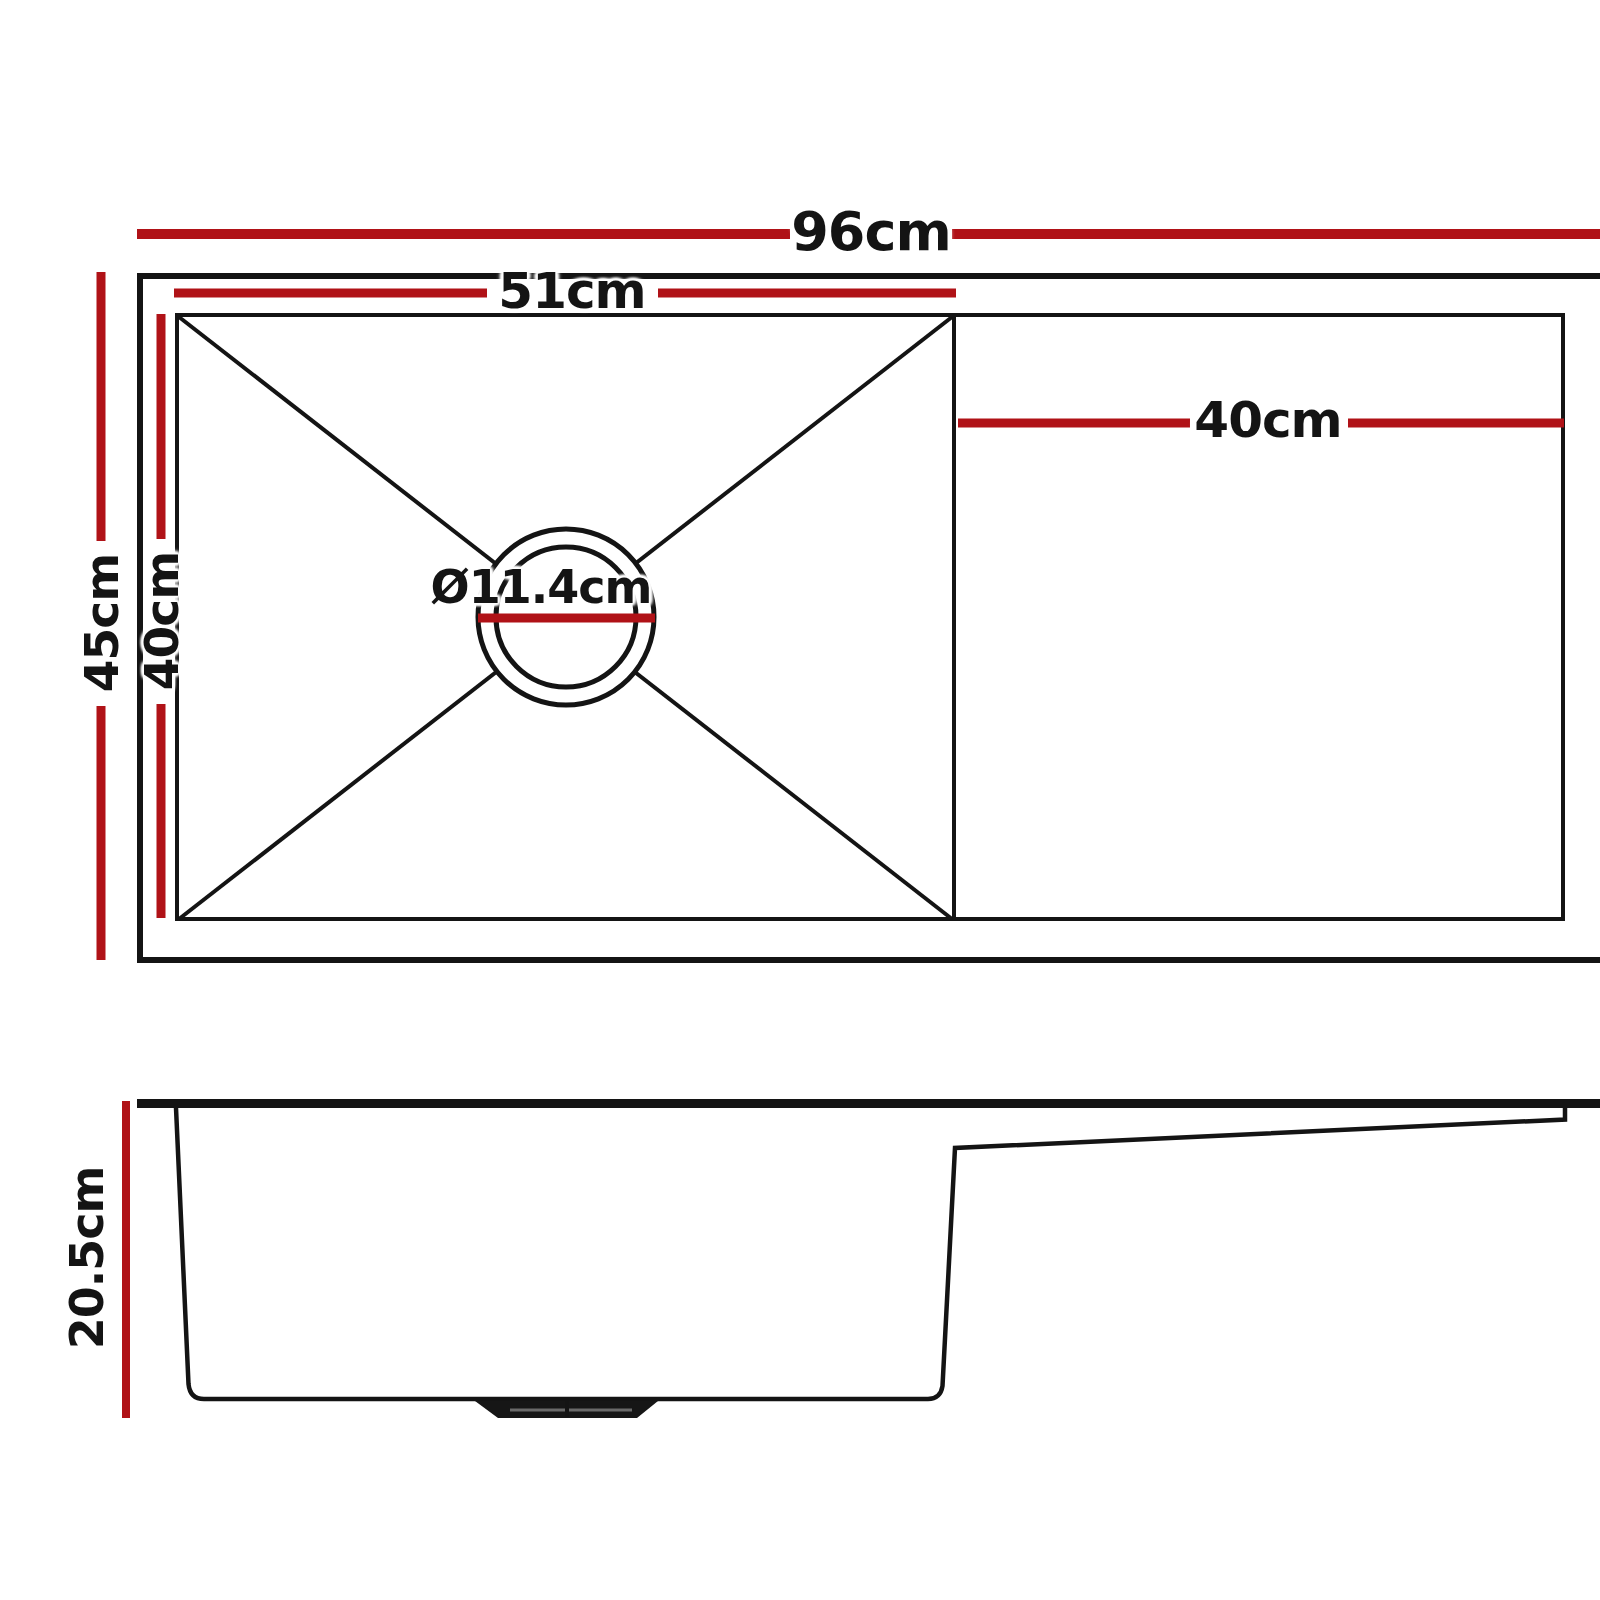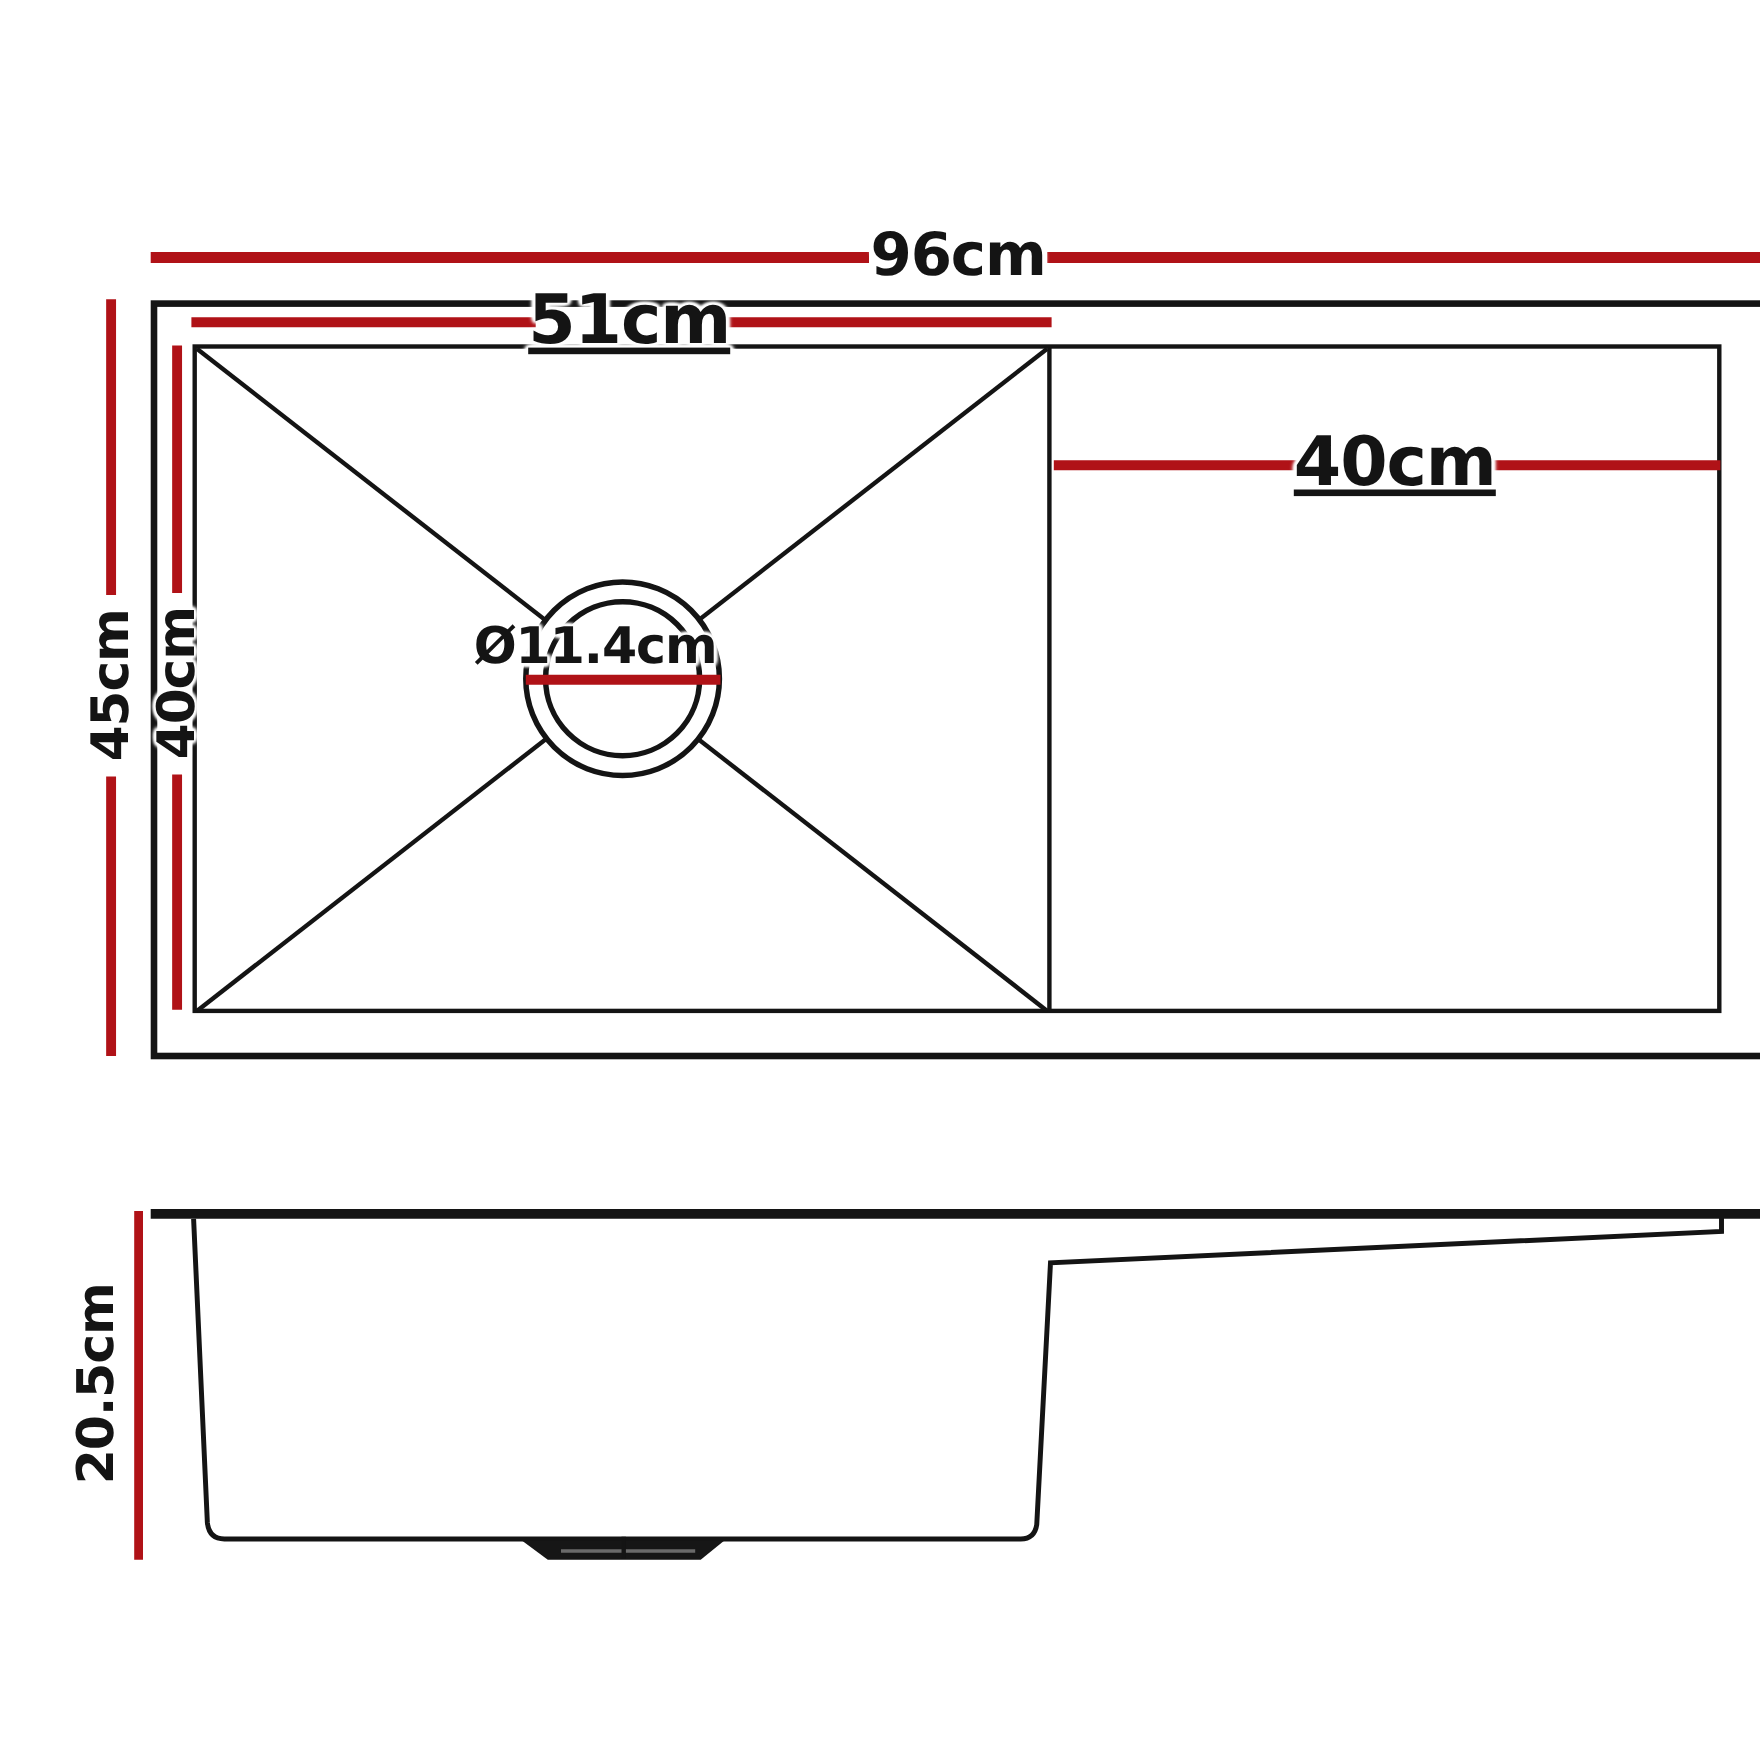--- a/index.html
+++ b/index.html
@@ -29,21 +29,21 @@
     text-shadow:
       0 0 5px var(--background),
       2px 0 3px var(--background), -2px 0 3px var(--background),
       0 2px 3px var(--background), 0 -2px 3px var(--background),
       2px 2px 3px var(--background), -2px -2px 3px var(--background),
       2px -2px 3px var(--background), -2px 2px 3px var(--background),
       3px 0 4px var(--background), -3px 0 4px var(--background);
   }
   .lbl.v{transform:translate(-50%,-50%) rotate(-90deg);}
   .fs54{font-size:54px;}
-  .fs50{font-size:62px;text-decoration:underline;}
+  .fs50{font-size:50px;}
   .fs47{font-size:47px;}
   .fs46{font-size:46px;}
 </style>
 </head>
 <body>
 
 <figure id="canvas">
 
   <svg id="linework" width="1600" height="1600" viewBox="0 0 1600 1600">
 

